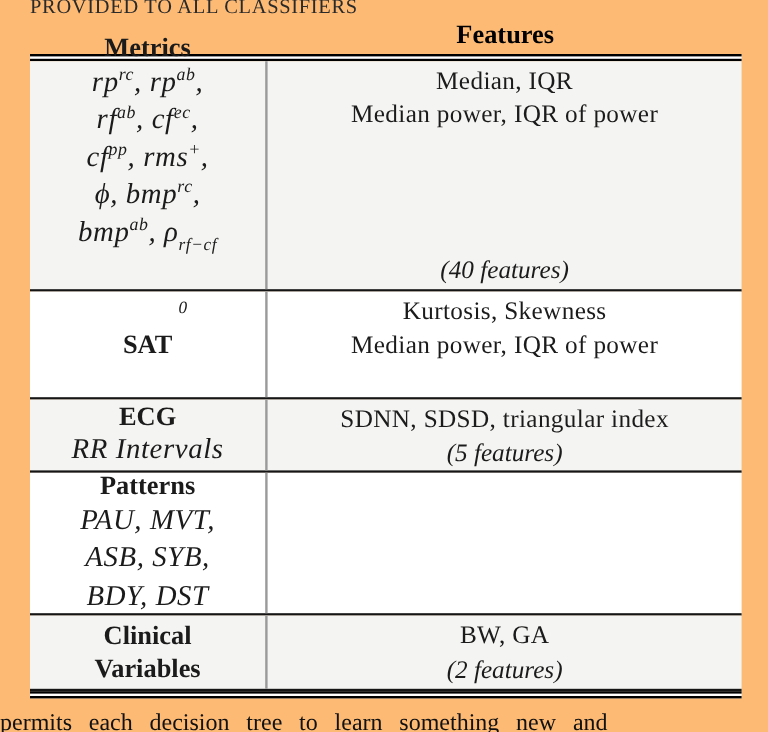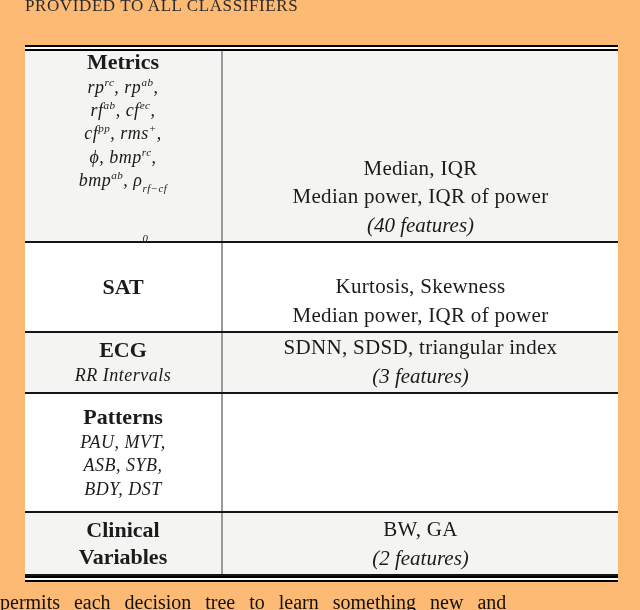--- a/index.html
+++ b/index.html
@@ -38,30 +38,30 @@
   }
   .row.shaded{background:#f4f4f2;}
   .row:last-of-type{border-bottom:none;}
   .cell-left{
     width:198px;box-sizing:border-box;
     border-right:2px solid #9a9a9a;
     display:flex;flex-direction:column;justify-content:center;align-items:center;
     text-align:center;padding:2px 4px;
   }
   .cell-right{
-    flex:1;display:flex;flex-direction:column;justify-content:flex-end;align-items:center;
+    flex:1;display:flex;flex-direction:column;justify-content:space-between;align-items:center;
     text-align:center;padding:2px 8px;
   }
   .row-metrics{height:192px;}
   .row-sat{height:90px;}
   .row-ecg{height:61px;}
   .row-patterns{height:119px;}
   .row-clinical{height:63px;}
   .lbl{font-weight:bold;font-size:22px;line-height:1.22;max-width:150px;}
-  .sub{font-style:italic;font-size:18px;line-height:1.3;letter-spacing:0.5px;}
+  .sub{font-style:italic;font-size:24px;line-height:1.3;letter-spacing:0.5px;}
   .sub:empty{display:none;}
   .feat{font-size:21px;line-height:1.35;letter-spacing:0.3px;}
   .cnt{font-style:italic;font-size:21px;line-height:1.35;}
   sup{font-size:0.62em;line-height:0;}
   sub{font-size:0.62em;line-height:0;}
   
   .ssk{
     display:inline-flex;flex-direction:column;
     font-size:0.6em;line-height:0.95;text-align:left;
     vertical-align:-0.5em;font-style:italic;gap:40px;
@@ -73,20 +73,21 @@
     word-spacing:9px;
   }
 </style>
 </head>
 <body>
 
 <div id="page">
 
   <div class="caption">PROVIDED TO ALL CLASSIFIERS</div>
 
+  <div class="features-header">Features</div>
 
   <div class="table">
     <div class="dbl-rule"></div>
 
     <div class="row row-metrics shaded">
       <div class="cell-left">
         <div class="lbl">Metrics</div>
         <div class="sub">rp<sup>rc</sup>, rp<sup>ab</sup>,<br>rf<sup>ab</sup>, cf<sup>ec</sup>,<br>cf<sup>pp</sup>, rms<sup>+</sup>,<br>ϕ, bmp<sup>rc</sup>,<br>bmp<sup>ab</sup>, ρ<span class="ssk">
               <span>rf−cf</span>
               <span>0</span>
@@ -108,21 +109,21 @@
       </div>
     </div>
 
     <div class="row row-ecg shaded">
       <div class="cell-left">
         <div class="lbl">ECG</div>
         <div class="sub">RR Intervals</div>
       </div>
       <div class="cell-right">
         <div class="feat">SDNN, SDSD, triangular index</div>
-        <div class="cnt">(3 features)</div>
+        <div class="cnt">(5 features)</div>
       </div>
     </div>
 
     <div class="row row-patterns">
       <div class="cell-left">
         <div class="lbl">Patterns</div>
         <div class="sub">PAU, MVT,<br>ASB, SYB,<br>BDY, DST</div>
       </div>
     </div>
 

